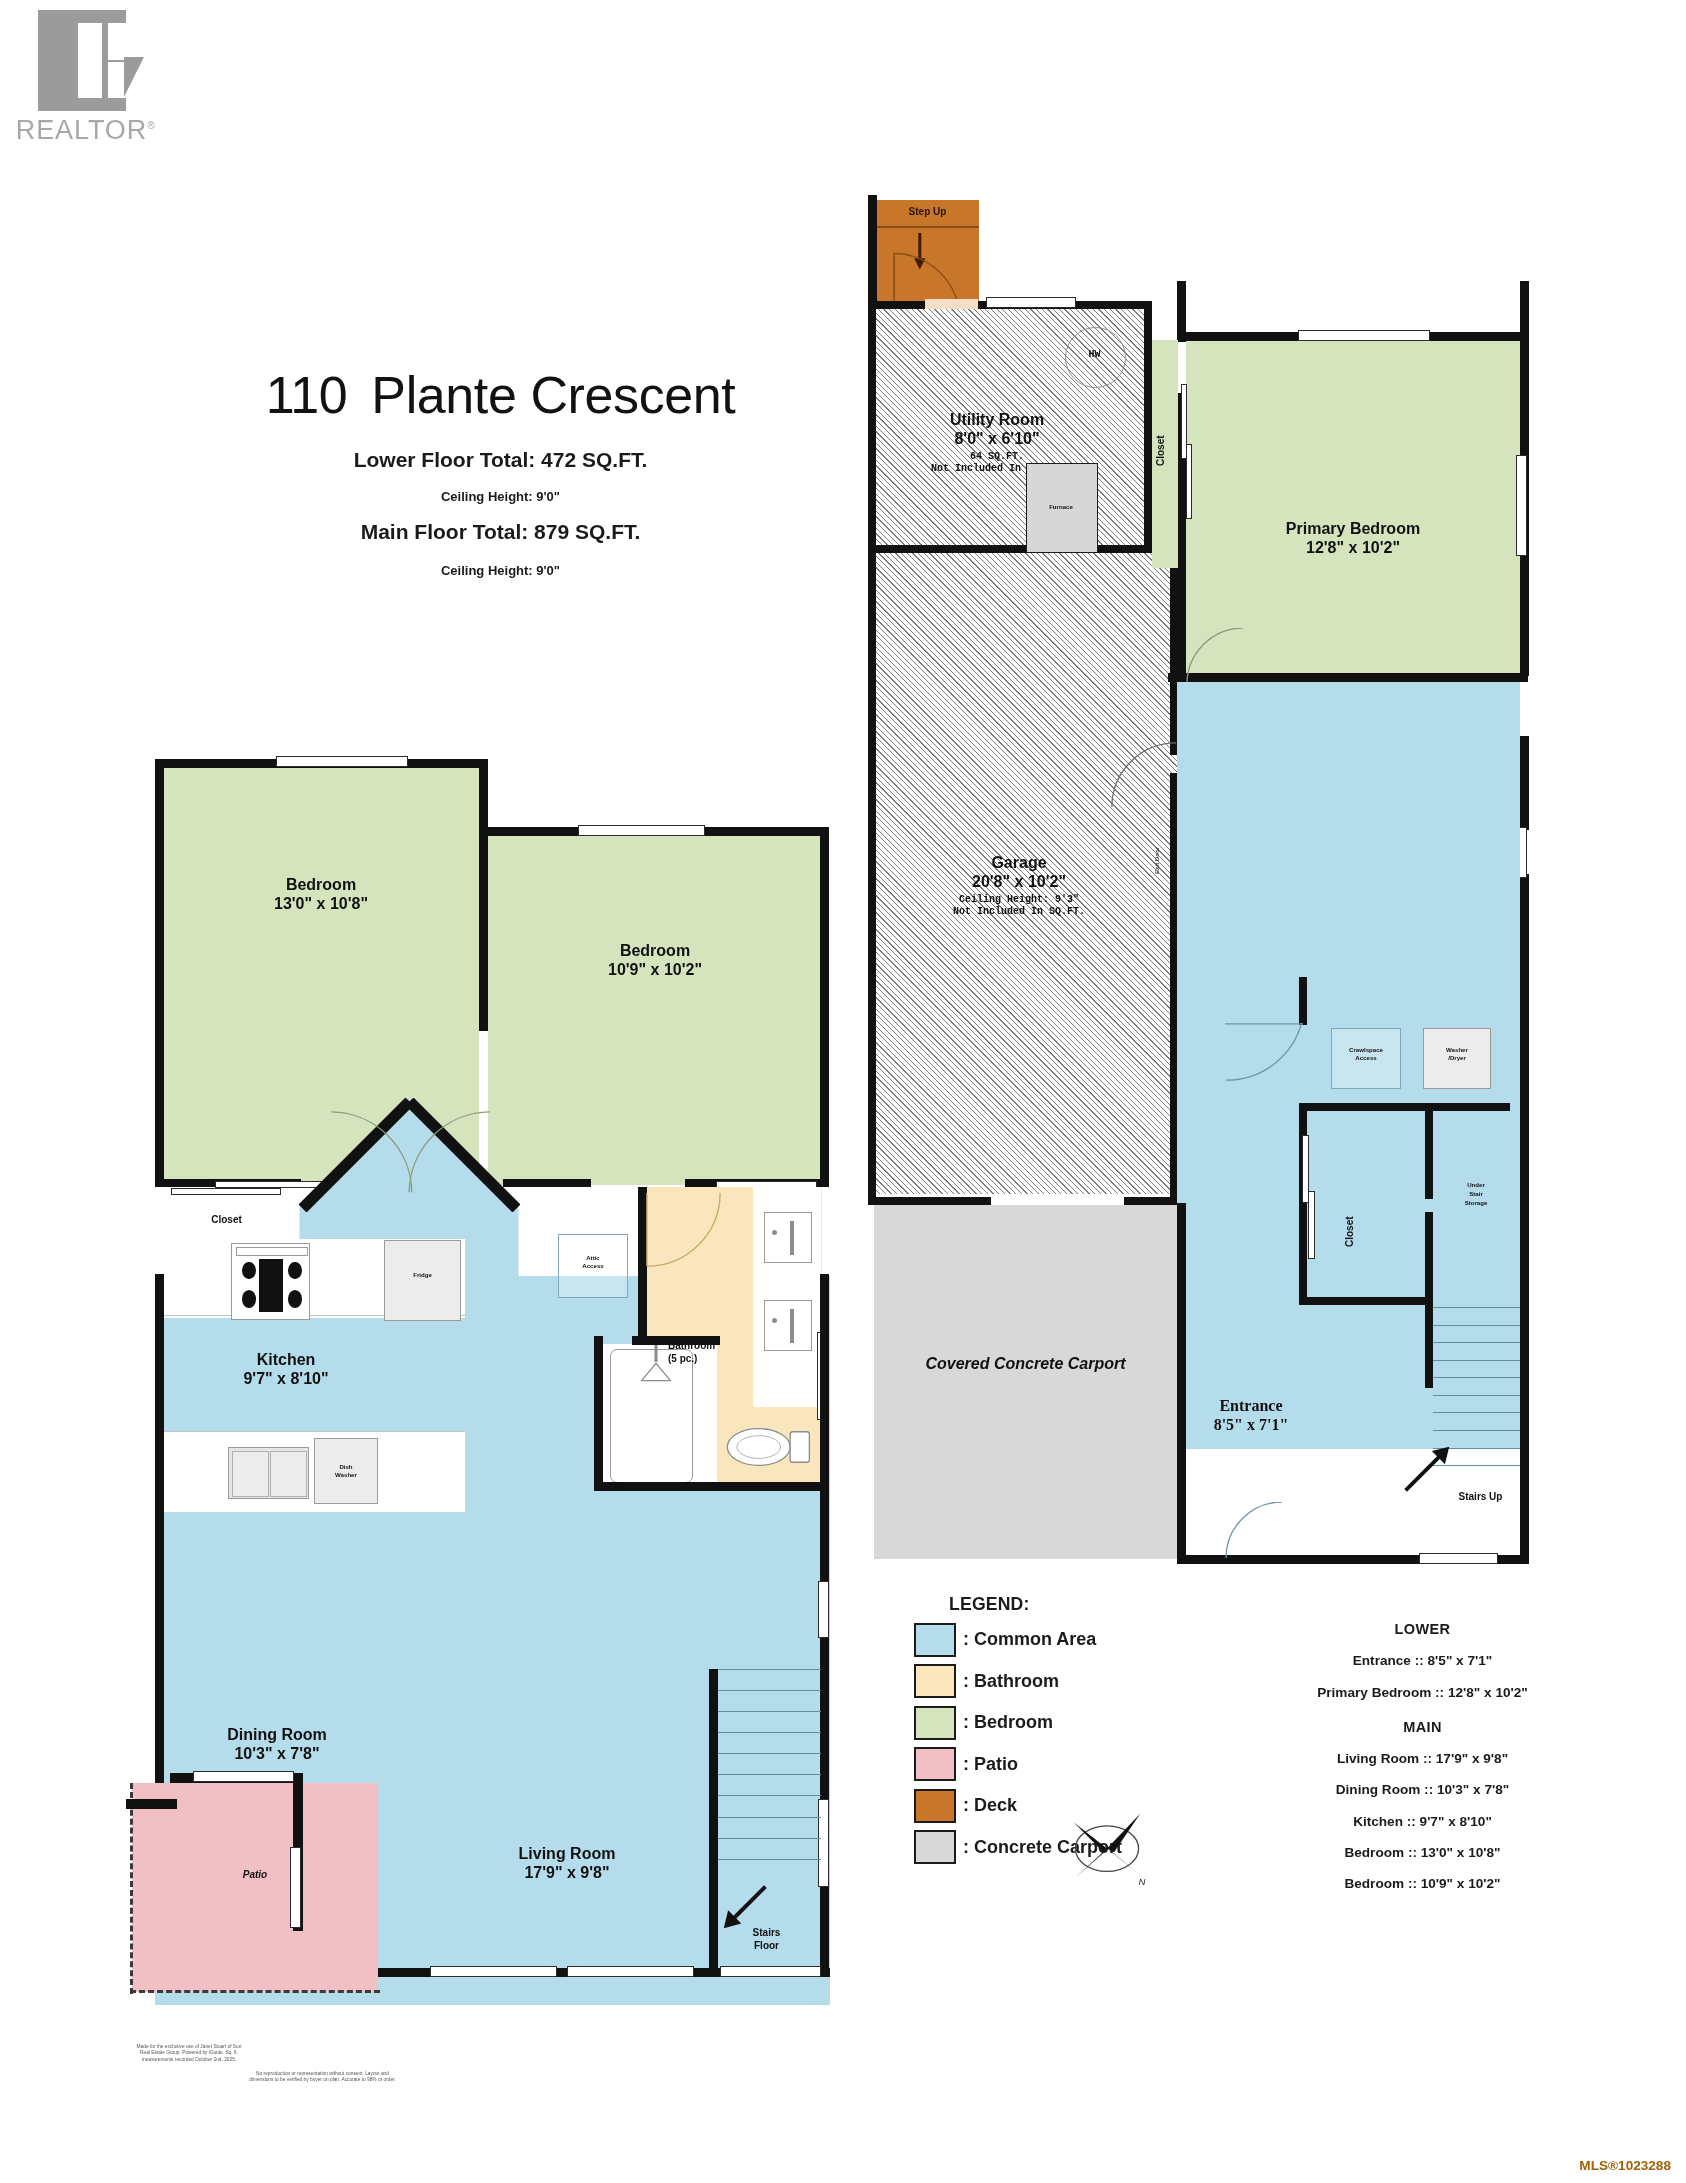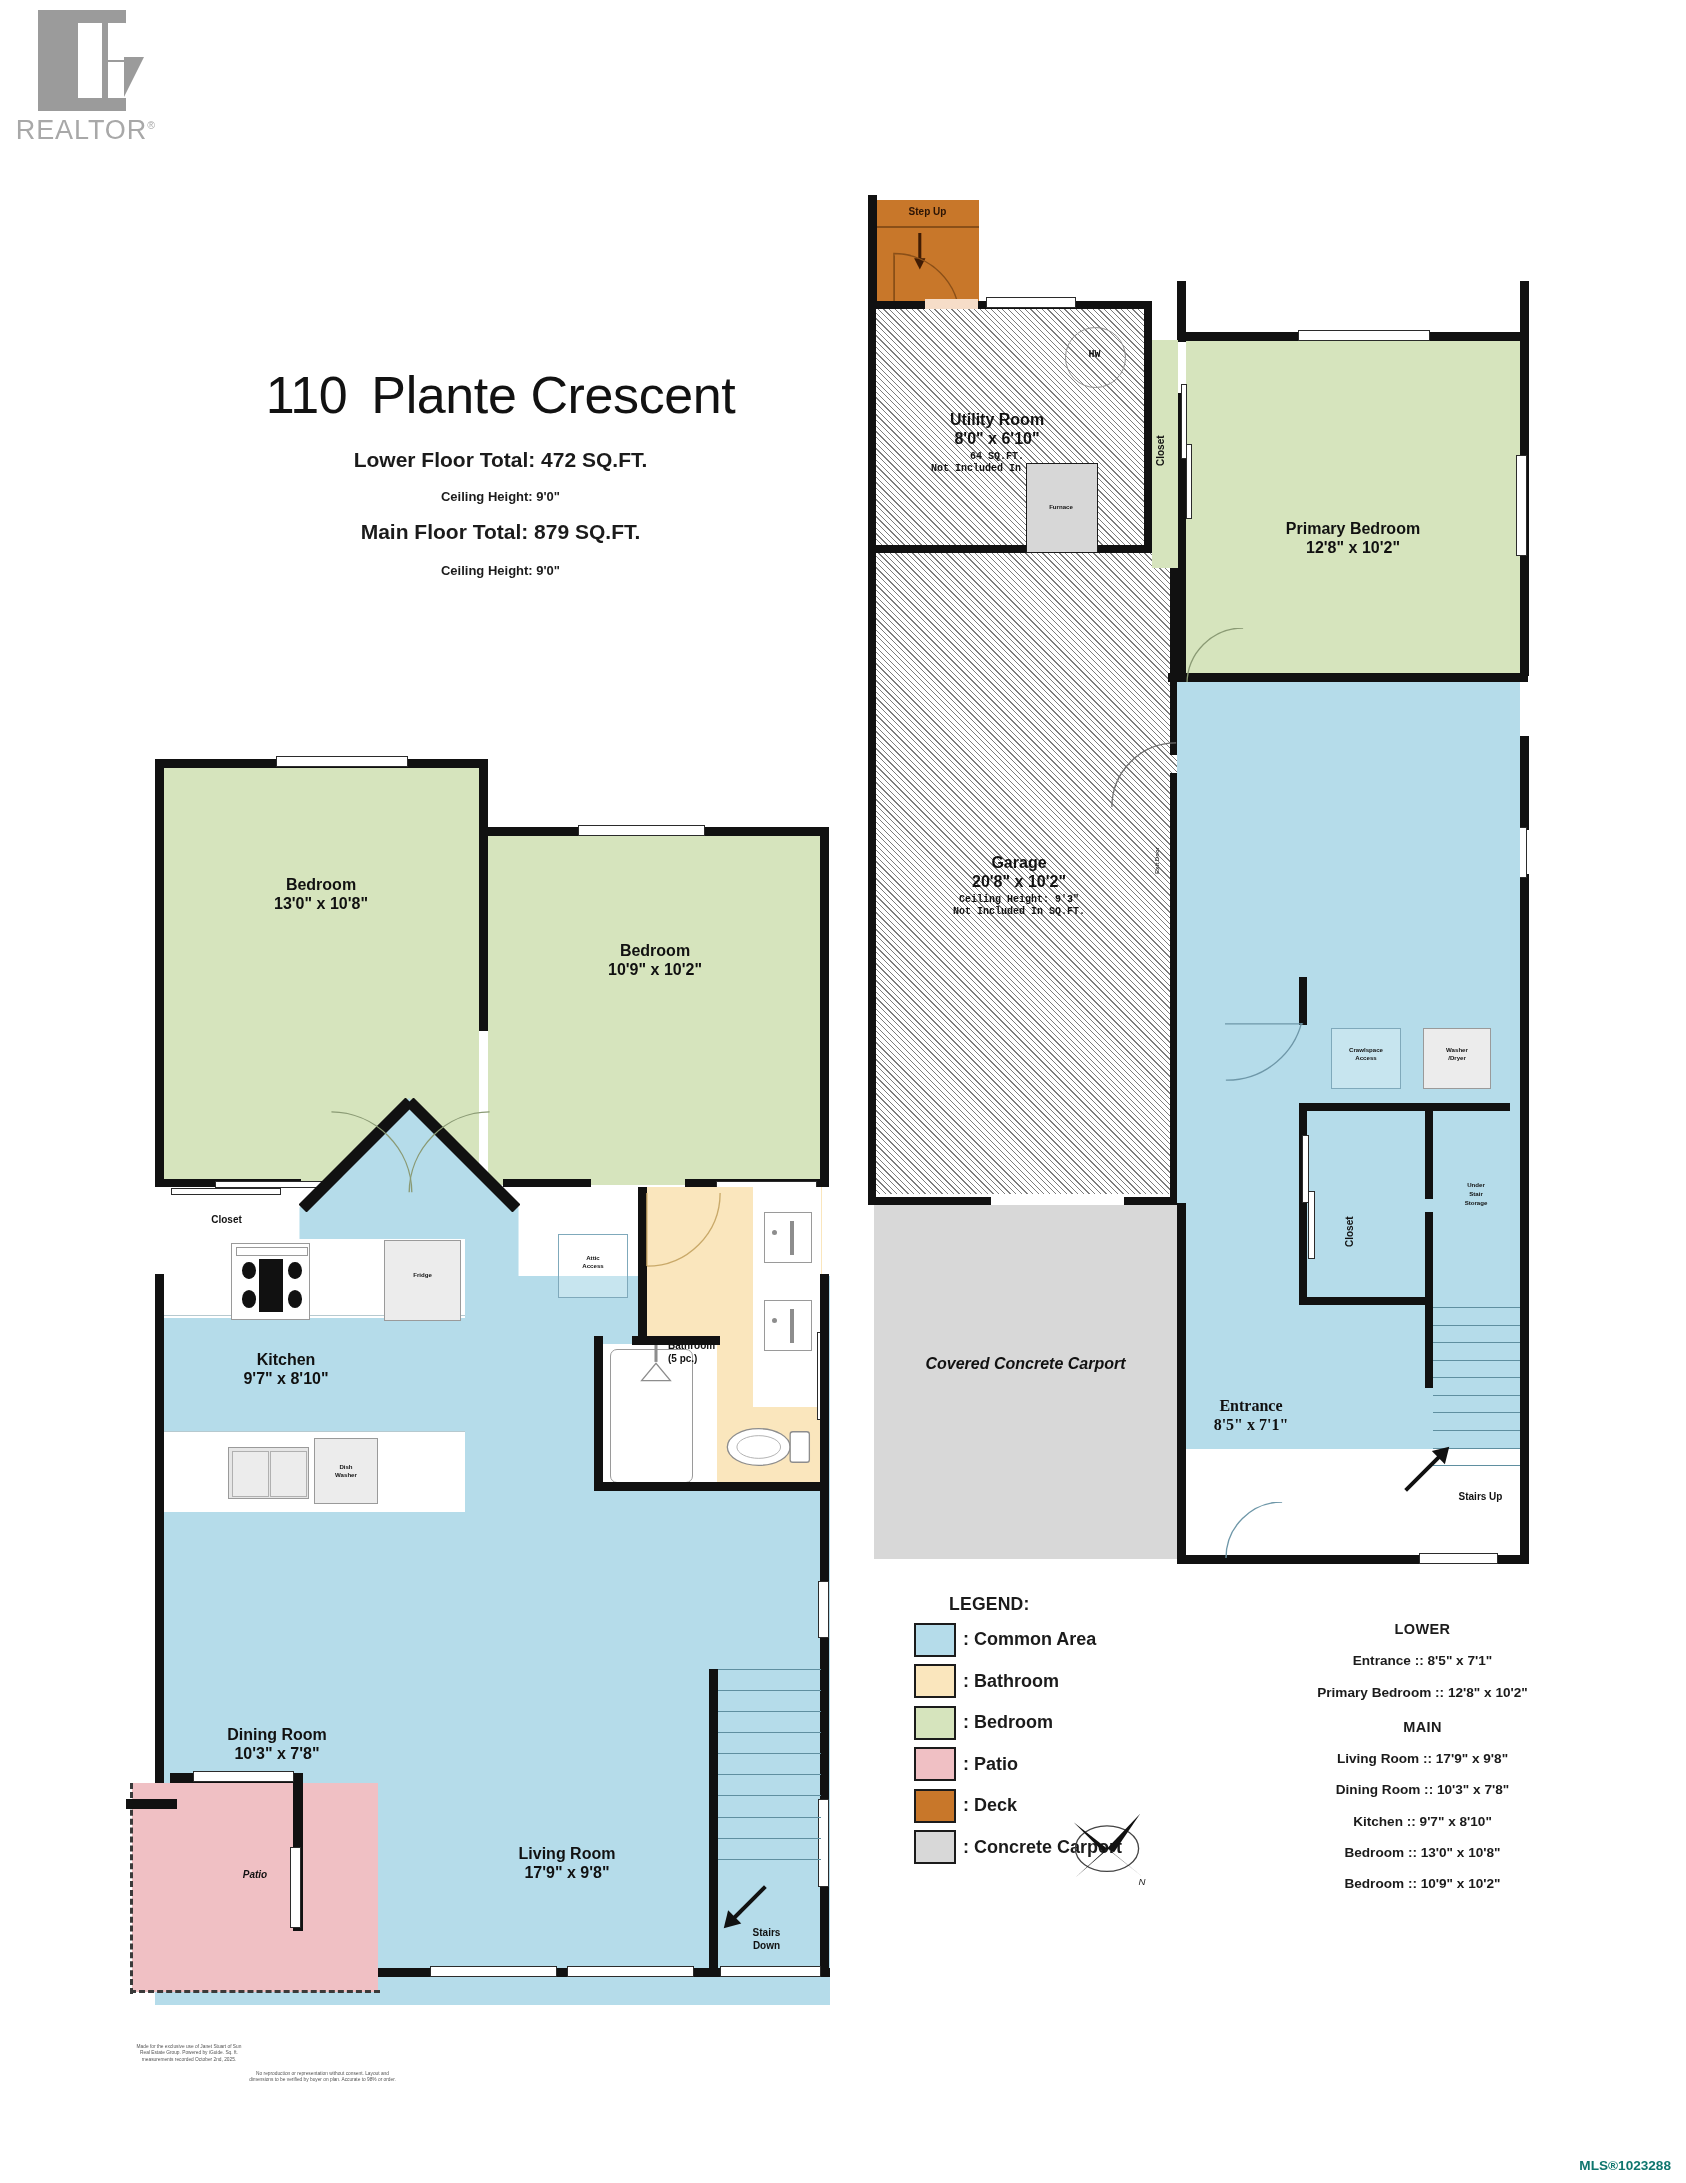--- a/index.html
+++ b/index.html
@@ -67,21 +67,21 @@
 
   
   #compass{left:1063px;top:1810px;width:88px;height:79px;}
 
   
   #roomlist{left:1203px;top:1621px;width:439px;text-align:center;}
   #roomlist .sec{font-size:14.5px;font-weight:700;letter-spacing:0.4px;margin-top:19.3px;}
   #roomlist .sec:first-child{margin-top:0;}
   #roomlist .item{font-size:13.6px;font-weight:600;margin-top:16.3px;}
 
-  #mls{right:16px;bottom:9.7px;font-size:13.6px;color:#0f766e;font-weight:600;}
+  #mls{right:16px;bottom:9.7px;font-size:13.6px;color:#a16207;font-weight:600;}
   #finecol1{left:132px;top:2044px;width:114px;font-size:4.8px;line-height:1.35;color:#555;text-align:center;}
   #finecol2{left:248px;top:2071px;width:149px;font-size:4.8px;line-height:1.35;color:#555;text-align:center;}
 </style>
 </head>
 <body>
 
 <div id="realtor-logo" class="abs">
   <div class="rbox">
     <div class="rleft"></div>
       <div class="rbowl"></div>
@@ -473,21 +473,21 @@
     <div class="stairline" style="left:0;top:190px;width:103px;"></div>
   </div>
   <div class="abs arrow" style="left:722px;top:1884px;">
     <svg width="46" height="46" viewBox="0 0 105 105">
         <line x1="99" y1="6" x2="20" y2="85" stroke="#111" stroke-width="9"></line>
         <polygon points="4,101 44,90 14,60" fill="#111"></polygon>
       </svg>
   </div>
   <div class="lbl lbl-sm" style="left:718px;top:1926px;width:97px;line-height:1.3;">
     <span class="n">Stairs</span>
-    <span class="n">Down</span>
+    <span class="n">Floor</span>
   </div>
 
 </div>
 
 <div id="finecol1" class="abs">Made for the exclusive use of Janet Stuart of Sun Real Estate Group. Powered by iGuide. Sq. ft. measurements recorded October 2nd, 2025.</div>
 <div id="finecol2" class="abs">No reproduction or representation without consent. Layout and dimensions to be verified by buyer on plan. Accurate to 98% or order.</div>
 
 <div id="legend" class="abs">
   <div class="lhead">LEGEND:</div>
   <div class="row">

